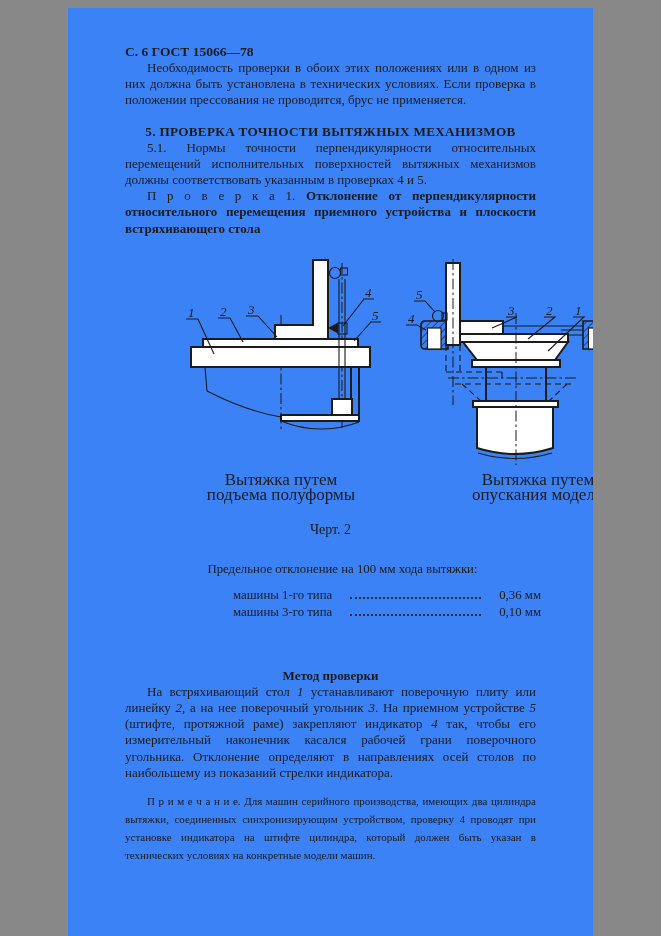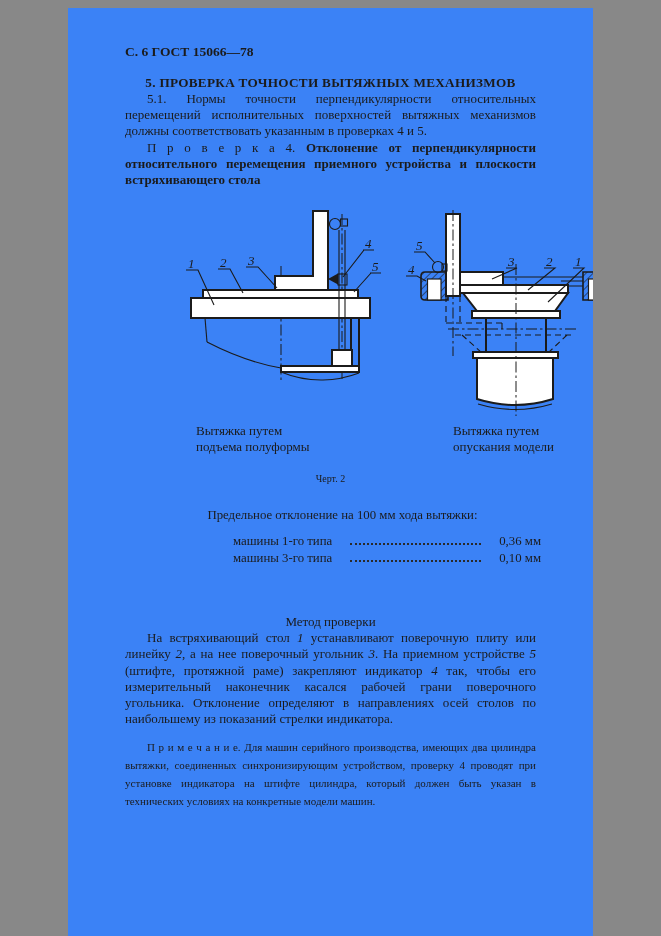--- a/index.html
+++ b/index.html
@@ -15,54 +15,55 @@
   .mt12{margin-top:12px;}
   .section-heading{font-weight:bold;font-size:13.2px;text-align:center;margin-top:15px;letter-spacing:.3px;}
   .check-title{font-weight:bold;}
   .ital{font-style:italic;}
   
   .figures{position:relative;height:215px;margin-top:18px;}
   .figures svg{position:absolute;top:0;}
   .fig-left{left:23px;}
   .fig-right{left:273px;}
   .fig-captions{position:relative;height:34px;margin-top:2px;}
-  .fig-caption{position:absolute;width:170px;font-size:13px;line-height:15.5px;}
+  .fig-caption{position:absolute;width:170px;text-align:center;font-size:17px;line-height:15.5px;}
   .cap-left{left:71px;}
   .cap-right{left:328px;}
-  .fig-number{text-align:center;font-size:10px;margin-top:16px;}
+  .fig-number{text-align:center;font-size:14px;margin-top:16px;}
   
   .limits{margin-top:24px;}
   .limits-title{text-align:center;font-size:12.8px;margin-left:24px;}
   .limits-rows{width:308px;margin-left:108px;margin-top:11px;font-size:12.8px;}
   .limit-row{display:flex;align-items:baseline;height:17px;gap:13px;}
   .limit-dots{flex:1;border-bottom:2px dotted #2a2a2a;margin:0 5px 3px 5px;}
   
-  .method-heading{font-weight:normal;font-size:13px;text-align:center;margin-top:46px;}
+  .method-heading{font-weight:bold;font-size:13px;text-align:center;margin-top:46px;}
   .note{font-size:11px;line-height:18px;text-align:justify;text-indent:22px;margin-top:11px;}
   svg text{font-family:"Liberation Serif", serif;font-style:italic;font-size:13px;fill:#1b1b1b;}
   svg .thick{stroke:#1b1b1b;stroke-width:2;fill:none;}
   svg .thickw{stroke:#1b1b1b;stroke-width:2;fill:#ffffff;}
   svg .thin{stroke:#1b1b1b;stroke-width:1.1;fill:none;}
   svg .cl{stroke:#1b1b1b;stroke-width:1;fill:none;stroke-dasharray:11 3 2.5 3;}
   svg .dash{stroke:#1b1b1b;stroke-width:1.1;fill:none;stroke-dasharray:6 4;}
 </style>
 </head>
 <body>
 
 <div class="page">
   <div class="content">
 
     <div class="doc-header">С. 6 ГОСТ 15066—78</div>
 
+    <p class="body">Необходимость проверки в обоих этих положениях или в одном из них должна быть установлена в технических условиях. Если проверка в положении прессования не проводится, брус не применяется.</p>
 
     <div class="section-heading">5. ПРОВЕРКА ТОЧНОСТИ ВЫТЯЖНЫХ МЕХАНИЗМОВ</div>
 
     <p class="body mt12">5.1. Нормы точности перпендикулярности относительных перемещений исполнительных поверхностей вытяжных механизмов должны соответствовать указанным в проверках 4 и 5.</p>
 
-    <p class="body mt12"><span>П р о в е р к а  4. </span><span class="check-title">Отклонение от перпендикулярности относительного перемещения приемного устройства и плоскости встряхивающего стола</span></p>
+    <p class="body mt12"><span>П р о в е р к а  1. </span><span class="check-title">Отклонение от перпендикулярности относительного перемещения приемного устройства и плоскости встряхивающего стола</span></p>
 
     <div class="figures">
 
       <svg class="fig-left" width="260" height="215" viewBox="0 0 260 215">
 
         <path class="cl" d="M133,60 V176"></path>
         <path class="cl" d="M194,8 V173"></path>
 
         <path class="thickw" d="M165,5 L180,5 L180,84 L127,84 L127,70 L165,70 Z"></path>
 

